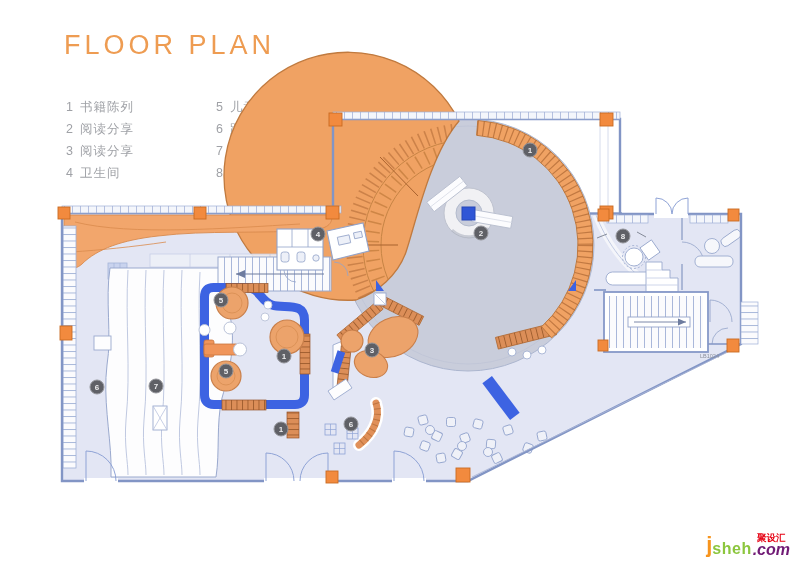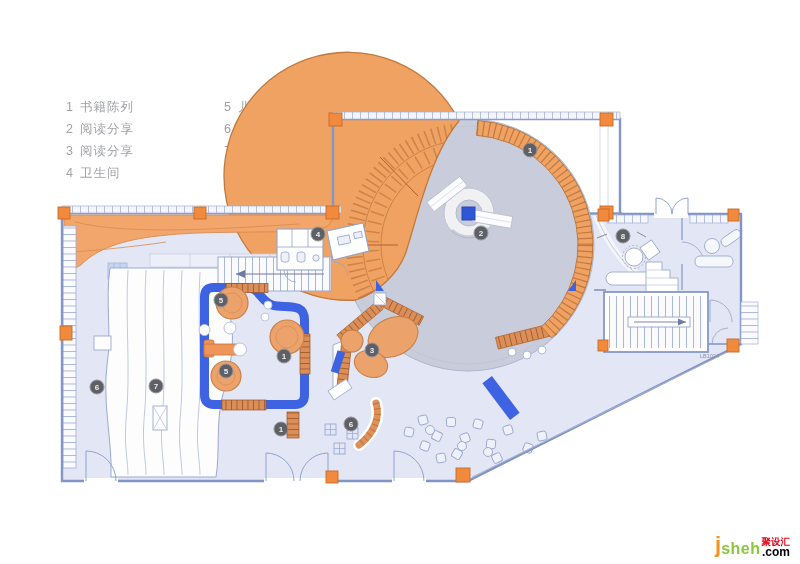--- a/index.html
+++ b/index.html
@@ -1,40 +1,41 @@
 <!DOCTYPE html>
 <html><head>
 <meta charset="utf-8">
 <style>
   html,body{margin:0;padding:0;background:#fff;}
   .canvas{position:relative;width:800px;height:564px;background:#fff;overflow:hidden;
           font-family:"Liberation Sans",sans-serif;}
   .title{position:absolute;left:64px;top:30px;margin:0;font-size:27px;font-weight:400;
          letter-spacing:4px;color:#EE9C52;}
-  .legend{position:absolute;left:66px;top:96px;display:flex;gap:36px;}
+  .legend{position:absolute;left:66px;top:96px;display:flex;gap:28px;}
   .legend-col{display:flex;flex-direction:column;}
   .legend-col.c2{margin-left:54px;}
   .legend-row{height:22px;line-height:22px;font-size:12.5px;color:#9FA1A6;letter-spacing:1px;white-space:nowrap;}
   .legend-row .ln{display:inline-block;min-width:14px;}
   svg.plan{position:absolute;left:0;top:0;}
   .marker{position:absolute;width:13px;height:13px;border-radius:50%;background:#5F6066;
           border:1px solid #94959B;color:#ECECEE;font-size:8px;line-height:13px;text-align:center;
           transform:translate(-50%,-50%);z-index:5;font-weight:bold;}
   .wm{position:absolute;right:10px;bottom:6px;display:flex;align-items:flex-end;z-index:6;}
   .wm-j{color:#F7941D;font-size:22px;font-weight:bold;}
   .wm-sheh{color:#8CC63E;font-size:16px;font-weight:bold;letter-spacing:.5px;}
-  .wm-right{display:flex;flex-direction:column;align-items:flex-end;margin-left:1px;line-height:1;}
+  .wm-right{display:flex;flex-direction:column;align-items:center;margin-left:1px;line-height:1;}
   .wm-cn{color:#E60012;font-size:9.5px;font-weight:bold;}
-  .wm-com{color:#000000;font-size:12px;font-weight:bold;}
+  .wm-com{color:#701a75;font-size:16px;font-weight:bold;font-style:italic;}
 </style>
 </head>
 <body>
 
 <div class="canvas">
 
+  <h1 class="title">FLOOR PLAN</h1>
 
   <div class="legend">
     <div class="legend-col">
       <div class="legend-row"><span class="ln">1</span><span>书籍陈列</span></div>
       <div class="legend-row"><span class="ln">2</span><span>阅读分享</span></div>
       <div class="legend-row"><span class="ln">3</span><span>阅读分享</span></div>
       <div class="legend-row"><span class="ln">4</span><span>卫生间</span></div>
     </div>
     <div class="legend-col c2">
       <div class="legend-row"><span class="ln">5</span><span>儿童阅读区</span></div>

